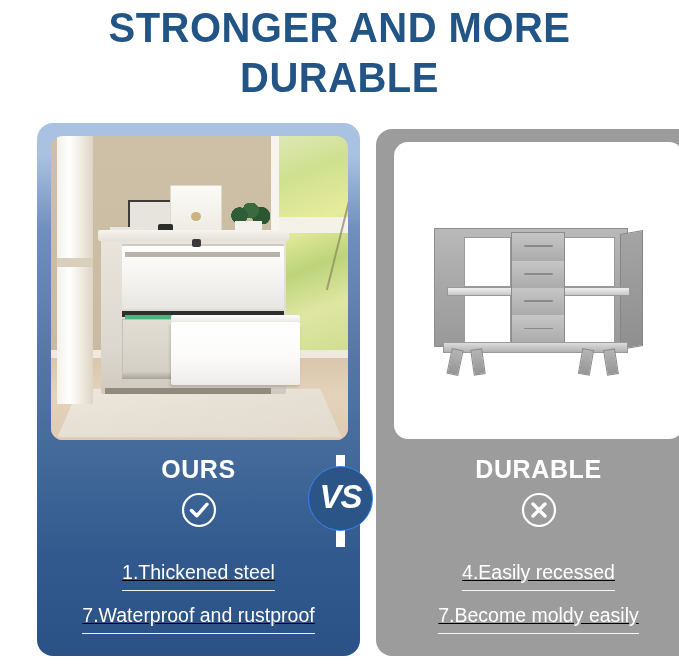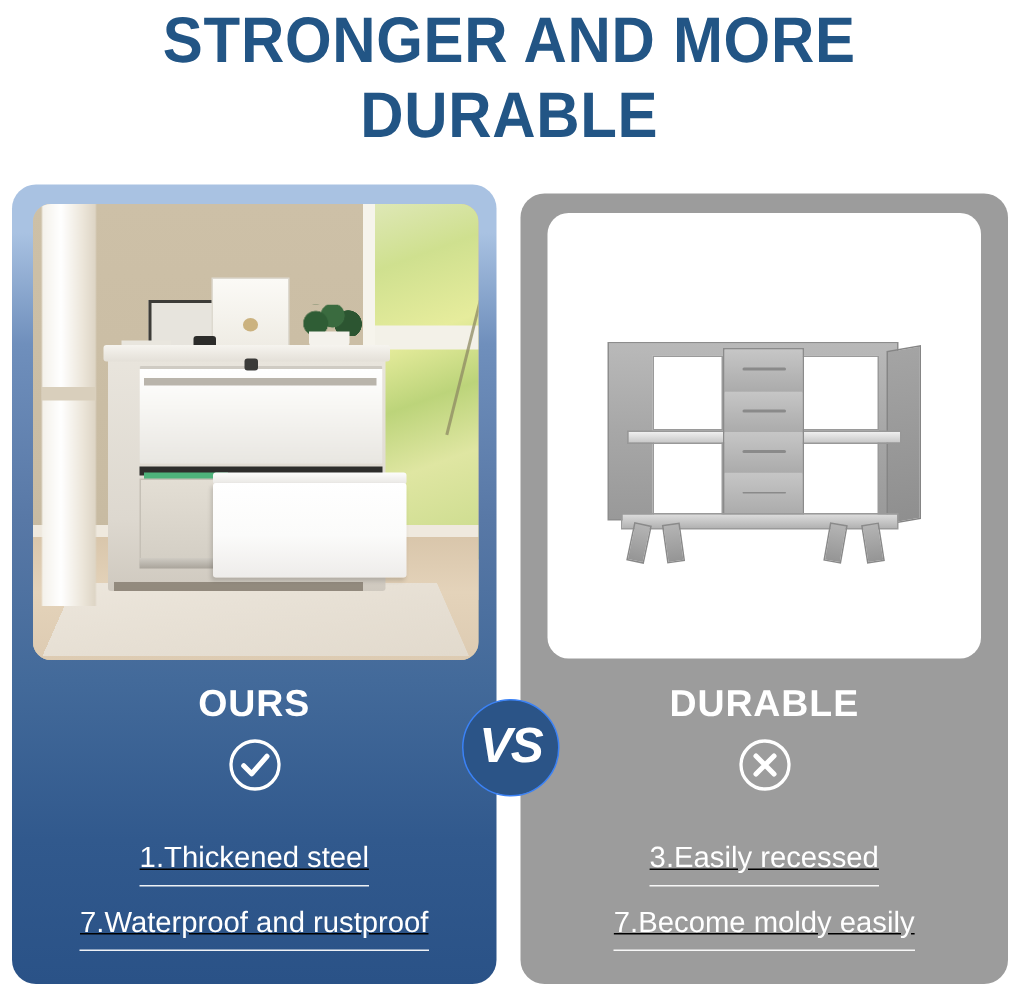--- a/index.html
+++ b/index.html
@@ -32,20 +32,21 @@
     transform: scaleX(0.93);
     transform-origin: center top;
   }
   .headline .line { display: block; white-space: nowrap; }
 
   
   .panel {
     position: absolute;
     border-radius: 16px;
     overflow: hidden;
+    margin-left: 29px;
   }
   .panel-ours {
     left: 8px;
     top: 123px;
     width: 323px;
     height: 533px;
     background: linear-gradient(180deg,
                 #a9c2e2 0%,
                 #a9c2e2 6%,
                 #6f8fbc 20%,
@@ -467,19 +468,19 @@
   <div class="col-label others-label">DURABLE</div>
 
   <div class="mark-icon others-icon">
     <svg viewBox="0 0 38 38" width="38" height="38">
       <circle cx="19" cy="19" r="16" fill="none" stroke="#ffffff" stroke-width="2.2"></circle>
       <path d="M13 13 L25 25 M25 13 L13 25" fill="none" stroke="#ffffff" stroke-width="3.4" stroke-linecap="round"></path>
     </svg>
   </div>
 
   <div class="feature-list others-list">
-    <span class="feature-item">3.Easily recessed</span>
+    <span class="feature-item">4.Easily recessed</span>
     <span class="feature-item">7.Become moldy easily</span>
   </div>
 </div>
 
 <div class="vs-stem"></div>
 <div class="vs-badge">VS</div>
 
 </body></html>

